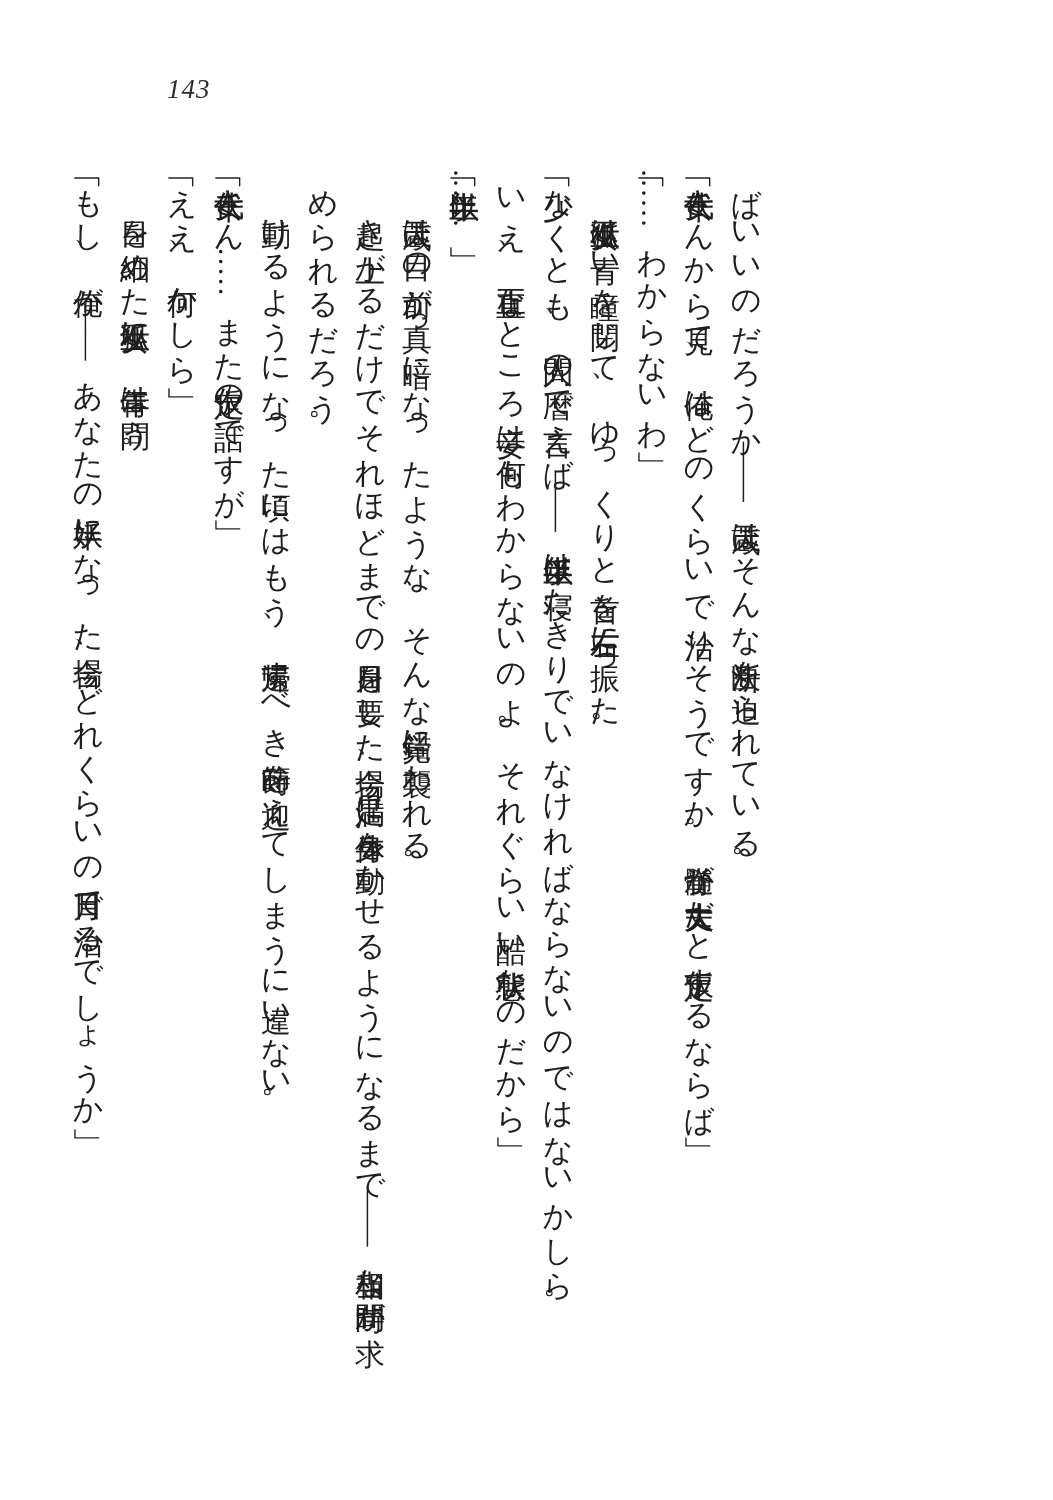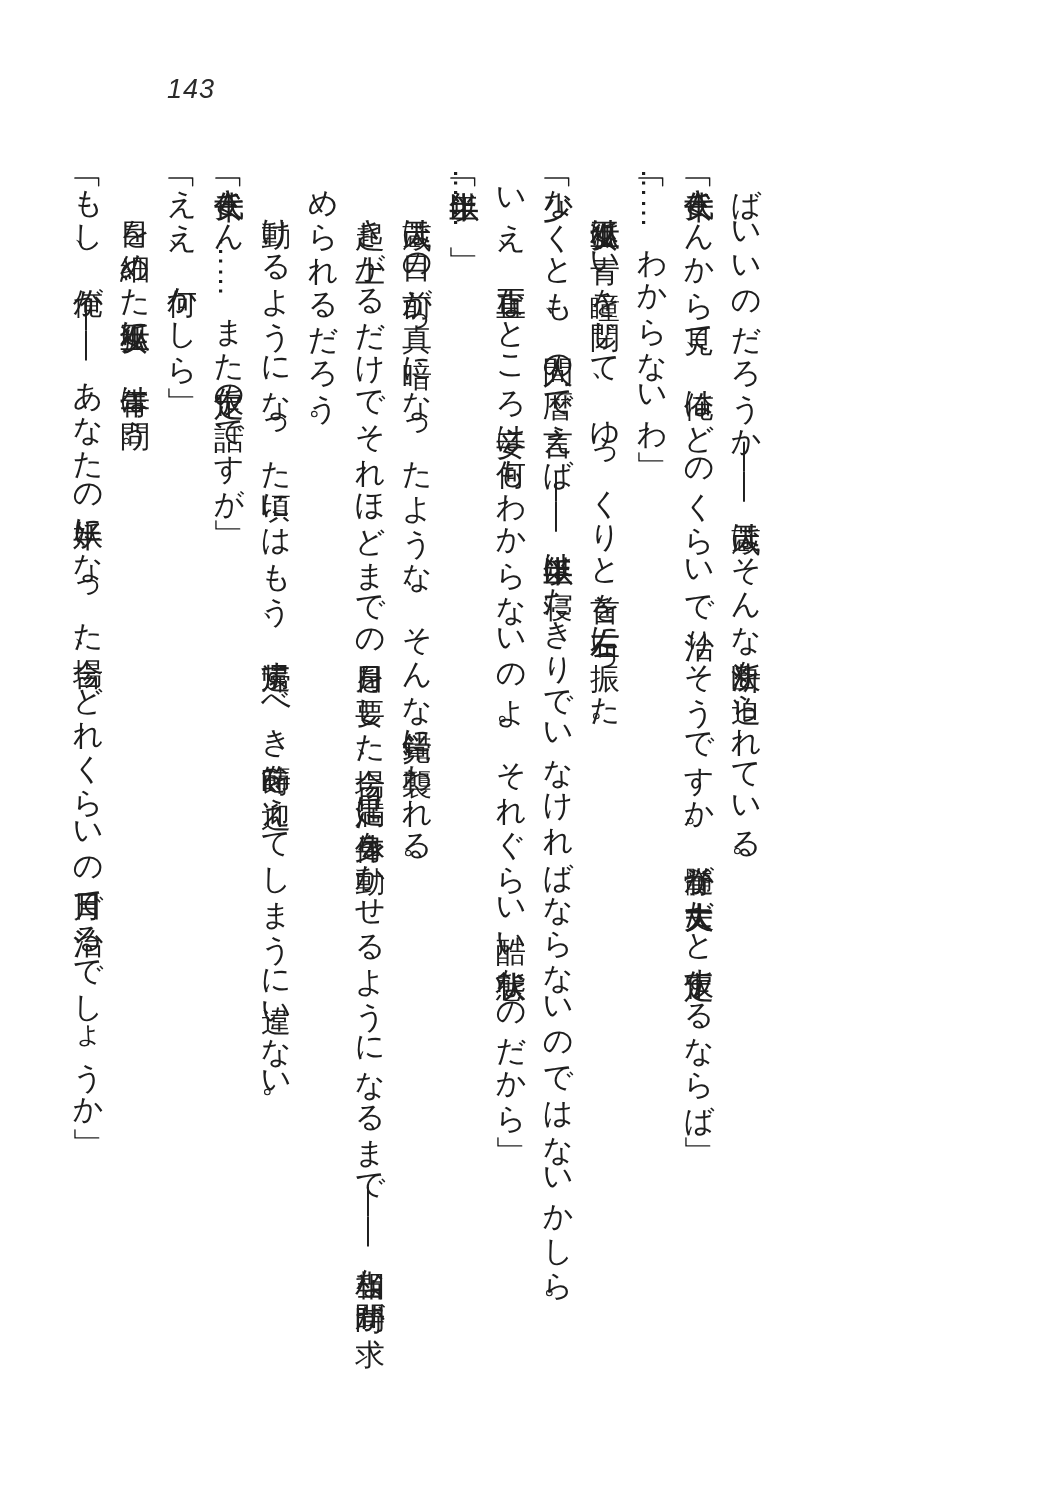--- a/index.html
+++ b/index.html
@@ -9,21 +9,21 @@
     height: 1500px;
     background: #ffffff;
     overflow: hidden;
   }
 
   .page {
     position: relative;
     width: 901px;
     height: 1500px;
     background: #ffffff;
-    font-family: Liberation Sans, sans-serif;
+    font-family: Liberation Serif, serif;
   }
 
   .page-number {
     position: absolute;
     left: 167px;
     top: 74px;
     font-size: 27px;
     font-style: italic;
     color: #2b2b2b;
     letter-spacing: 1px;

